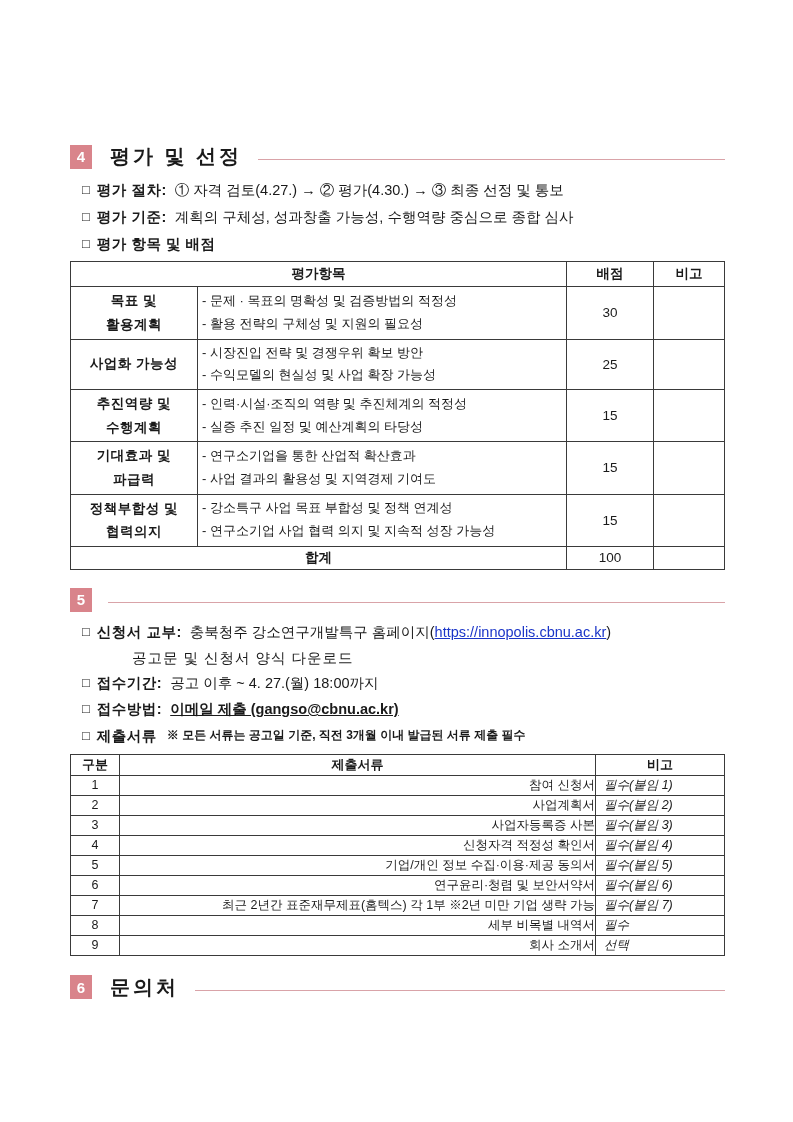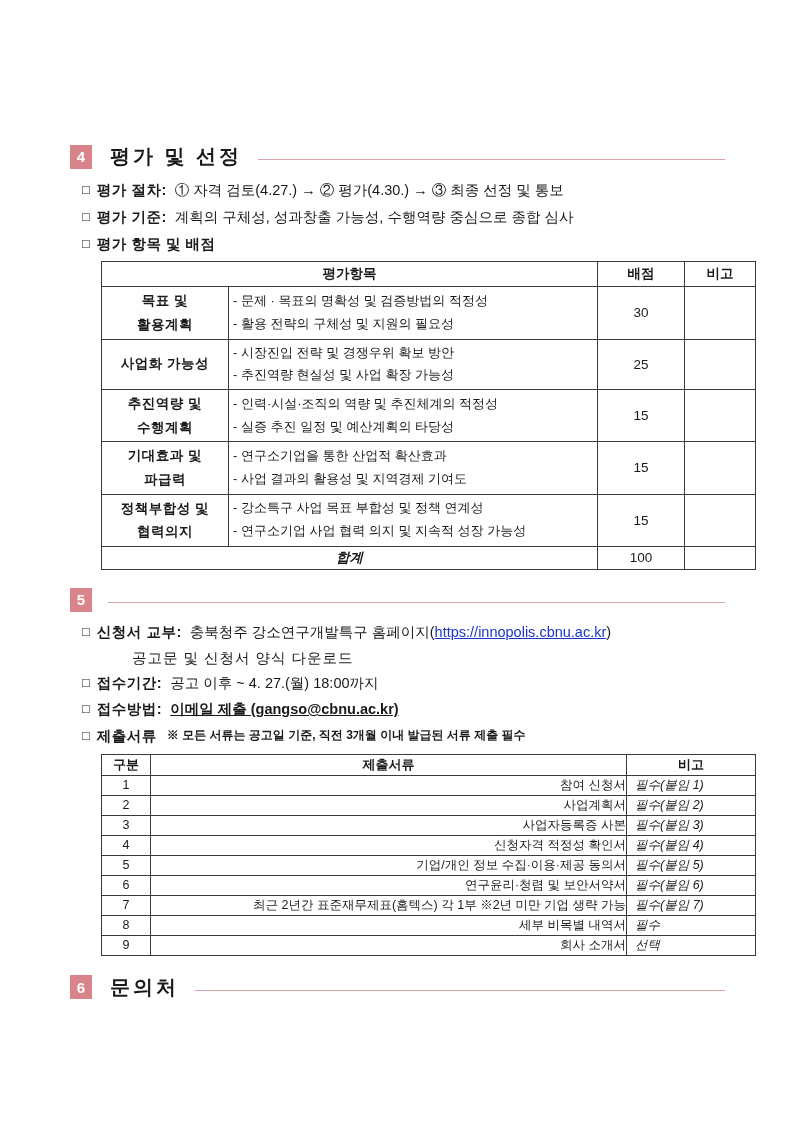--- a/index.html
+++ b/index.html
@@ -106,21 +106,20 @@
     font-weight: bold;
     margin-left: 10px;
     letter-spacing: 0px;
   }
 
   
   table {
     border-collapse: collapse;
     width: 100%;
     font-size: 13px;
-    margin-left: 31px;
   }
   .eval-table {
     margin-top: 6px;
     margin-bottom: 6px;
   }
   .eval-table th, .eval-table td {
     border: 1px solid #3a3a3a;
     padding: 2px 4px;
   }
   .eval-table th {
@@ -150,21 +149,20 @@
     width: 78px;
     font-size: 13.5px;
   }
   .eval-note {
     width: 62px;
   }
   .eval-total-label {
     text-align: center;
     font-weight: bold;
     font-size: 13.5px;
-    font-style: italic;
   }
 
   
   .docs-table {
     margin-top: 6px;
     font-size: 12.5px;
   }
   .docs-table th, .docs-table td {
     border: 1px solid #3a3a3a;
     padding: 1px 0;
@@ -248,21 +246,21 @@
           <td class="eval-score">30</td>
           <td class="eval-note"></td>
         </tr>
 
         <tr>
           <td class="eval-cat">
             <div>사업화 가능성</div>
           </td>
           <td class="eval-desc">
             <div>- 시장진입 전략 및 경쟁우위 확보 방안</div>
-            <div>- 추진역량 현실성 및 사업 확장 가능성</div>
+            <div>- 수익모델의 현실성 및 사업 확장 가능성</div>
           </td>
           <td class="eval-score">25</td>
           <td class="eval-note"></td>
         </tr>
 
         <tr>
           <td class="eval-cat">
             <div>추진역량 및</div>
             <div>수행계획</div>
           </td>

